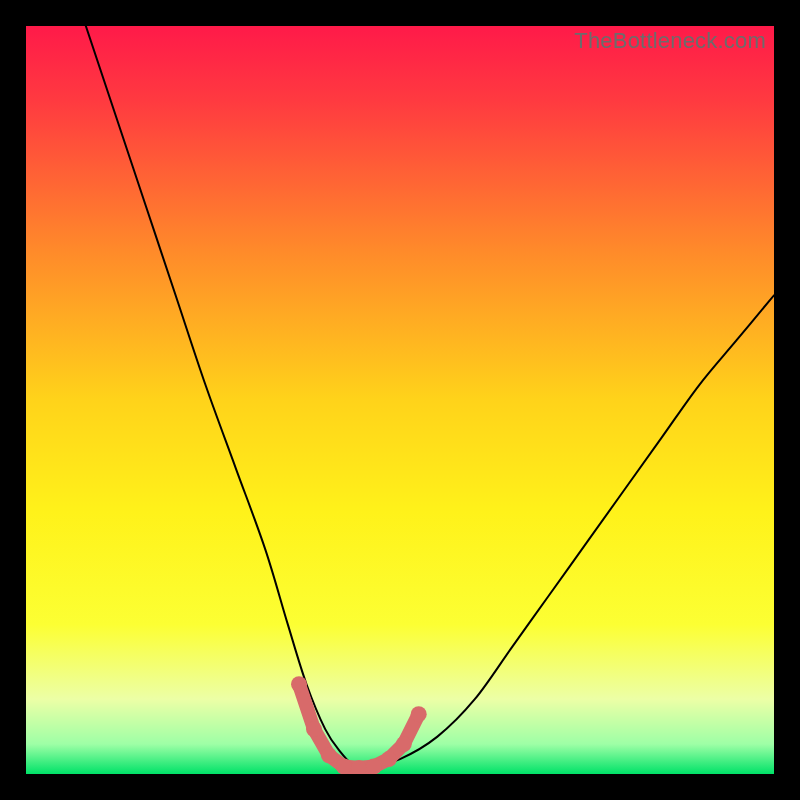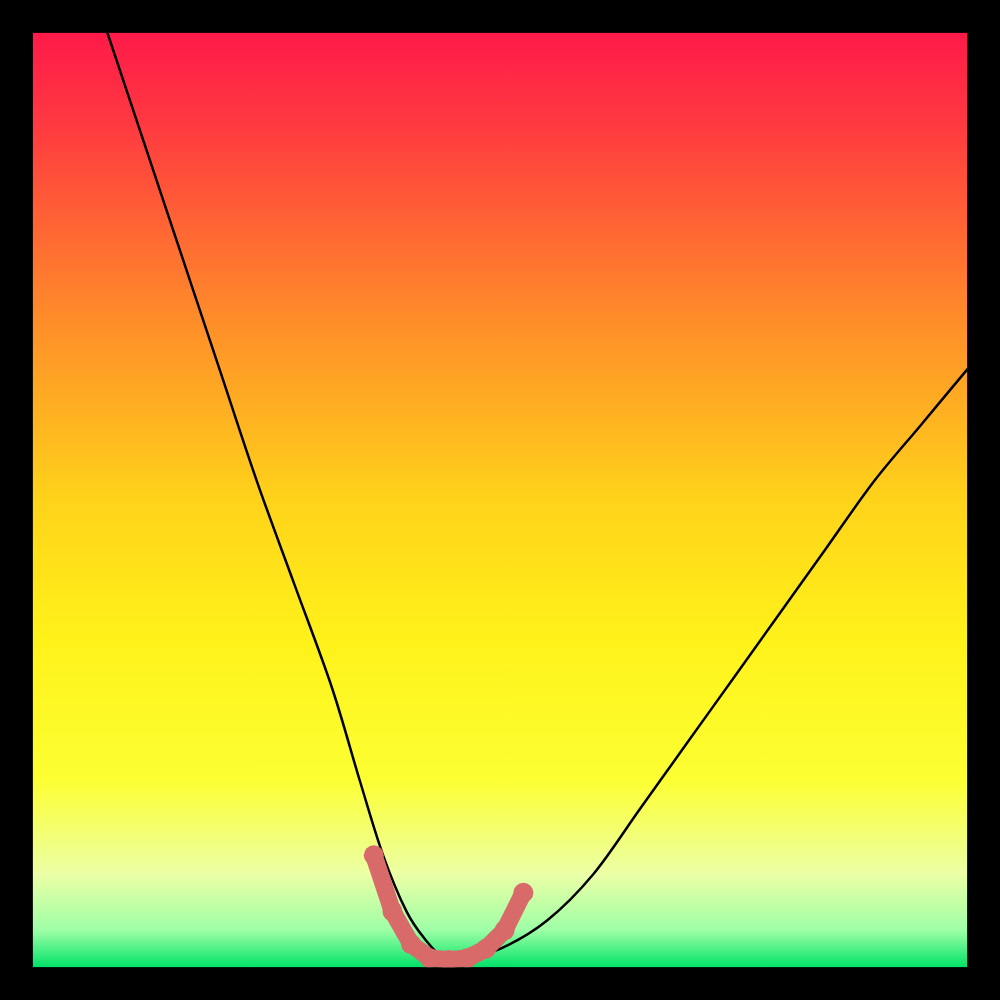--- a/index.html
+++ b/index.html
@@ -76,13 +76,14 @@
           <circle cx="317.9" cy="740.52" r="8" fill="#d86a6a"></circle>
           <circle cx="332.86" cy="742.016" r="8" fill="#d86a6a"></circle>
           <circle cx="347.82" cy="740.52" r="8" fill="#d86a6a"></circle>
           <circle cx="362.78" cy="733.04" r="8" fill="#d86a6a"></circle>
           <circle cx="377.74" cy="718.08" r="8" fill="#d86a6a"></circle>
           <circle cx="392.7" cy="688.16" r="8" fill="#d86a6a"></circle>
         </g>
     </svg>
   </div>
 
+  <div class="watermark">TheBottleneck.com</div>
 </div>
 
 </body></html>

